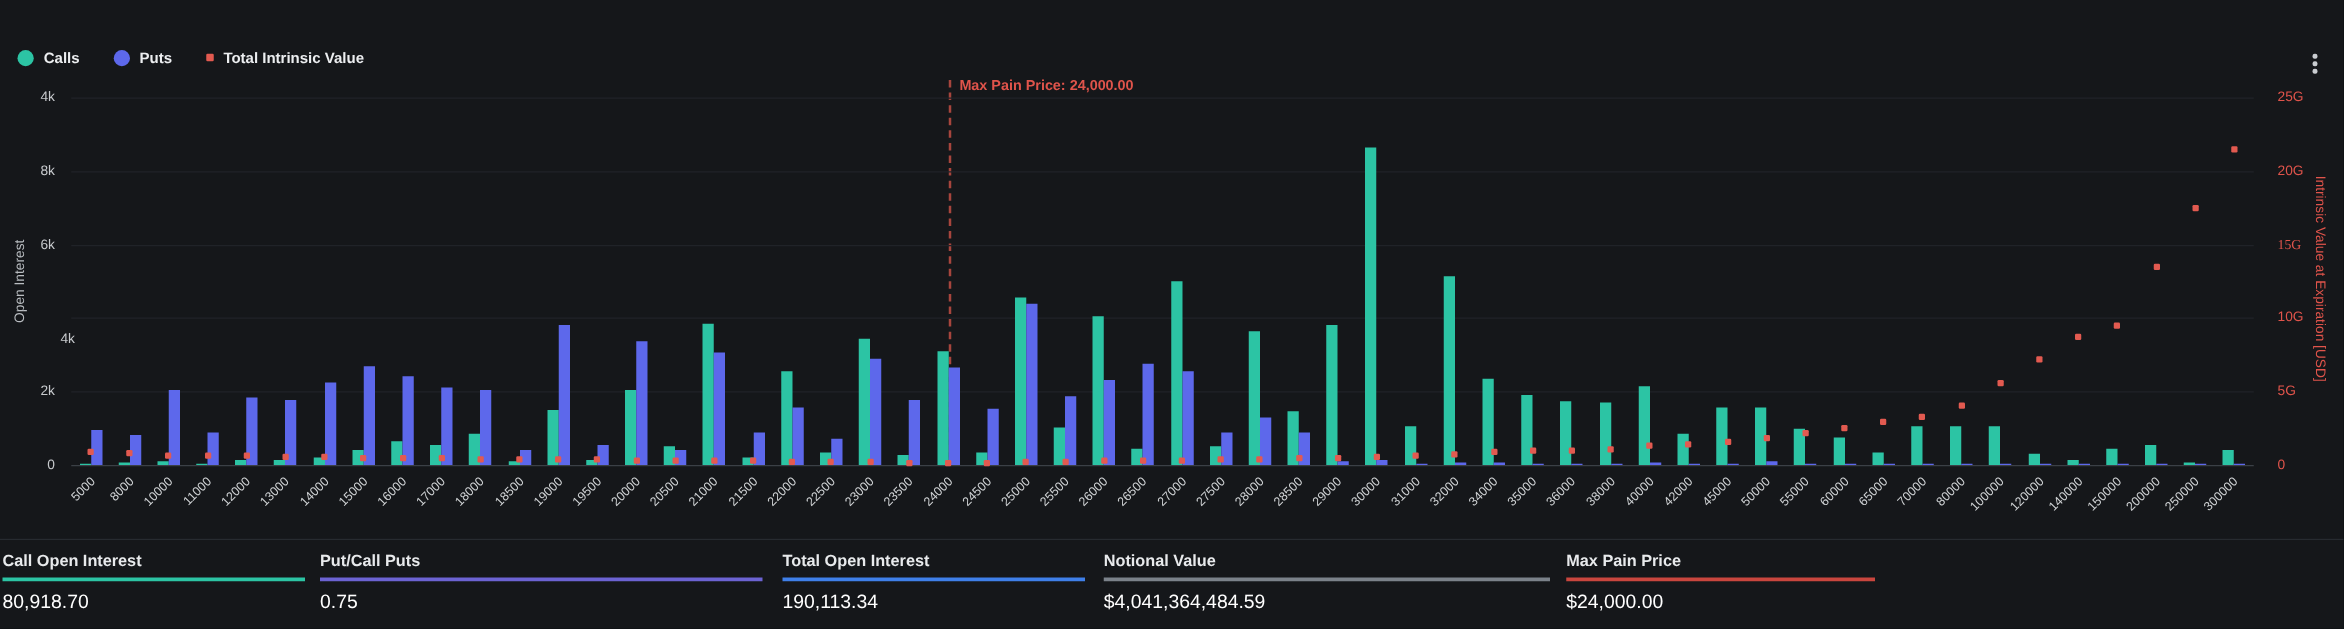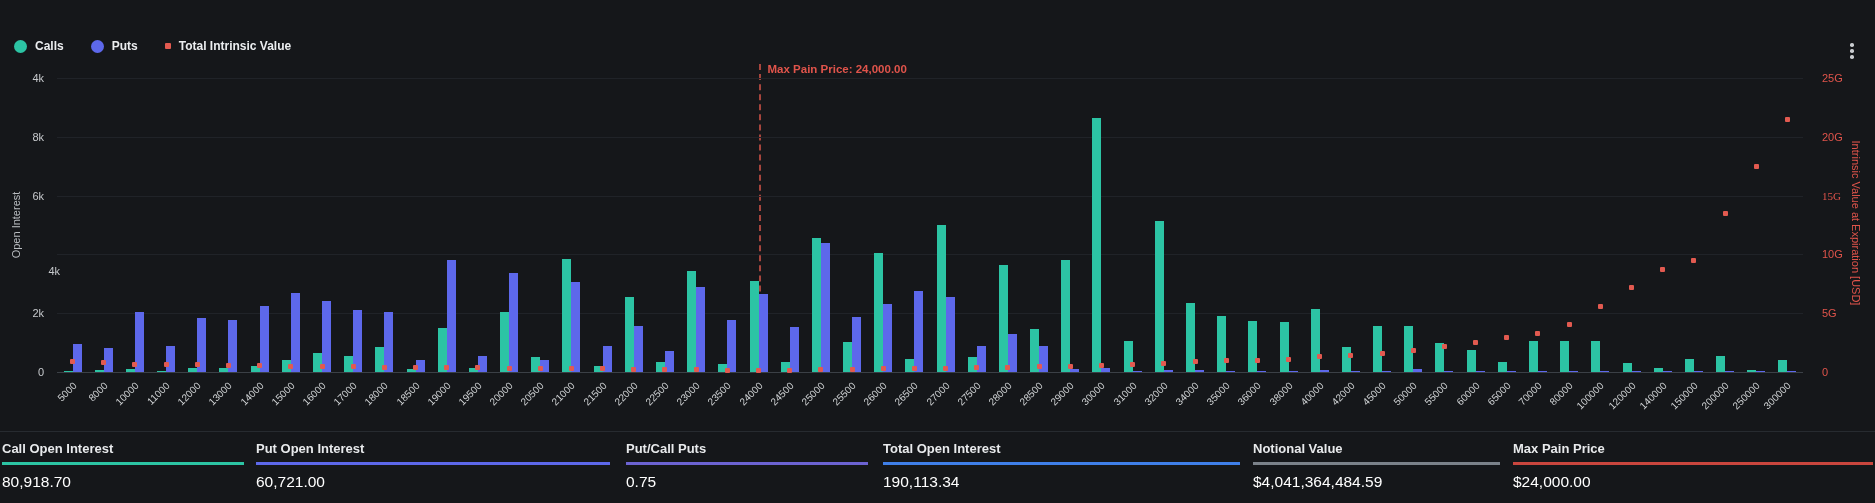--- a/index.html
+++ b/index.html
@@ -327,25 +327,20 @@
       <div class="xlab" style="left: 1672.41px; top: 302px;">300000</div>
     </div>
 
   <div id="stats">
       <div class="card">
         <div class="clab">Call Open Interest</div>
         <div class="cline" style="background: rgb(44, 196, 164);"></div>
         <div class="cval">80,918.70</div>
       </div>
       <div class="card">
-        <div class="clab">Put Open Interest</div>
-        <div class="cline" style="background: rgb(93, 104, 235);"></div>
-        <div class="cval">60,721.00</div>
-      </div>
-      <div class="card">
         <div class="clab">Put/Call Puts</div>
         <div class="cline" style="background: rgb(108, 99, 210);"></div>
         <div class="cval">0.75</div>
       </div>
       <div class="card">
         <div class="clab">Total Open Interest</div>
         <div class="cline" style="background: rgb(63, 127, 232);"></div>
         <div class="cval">190,113.34</div>
       </div>
       <div class="card">

